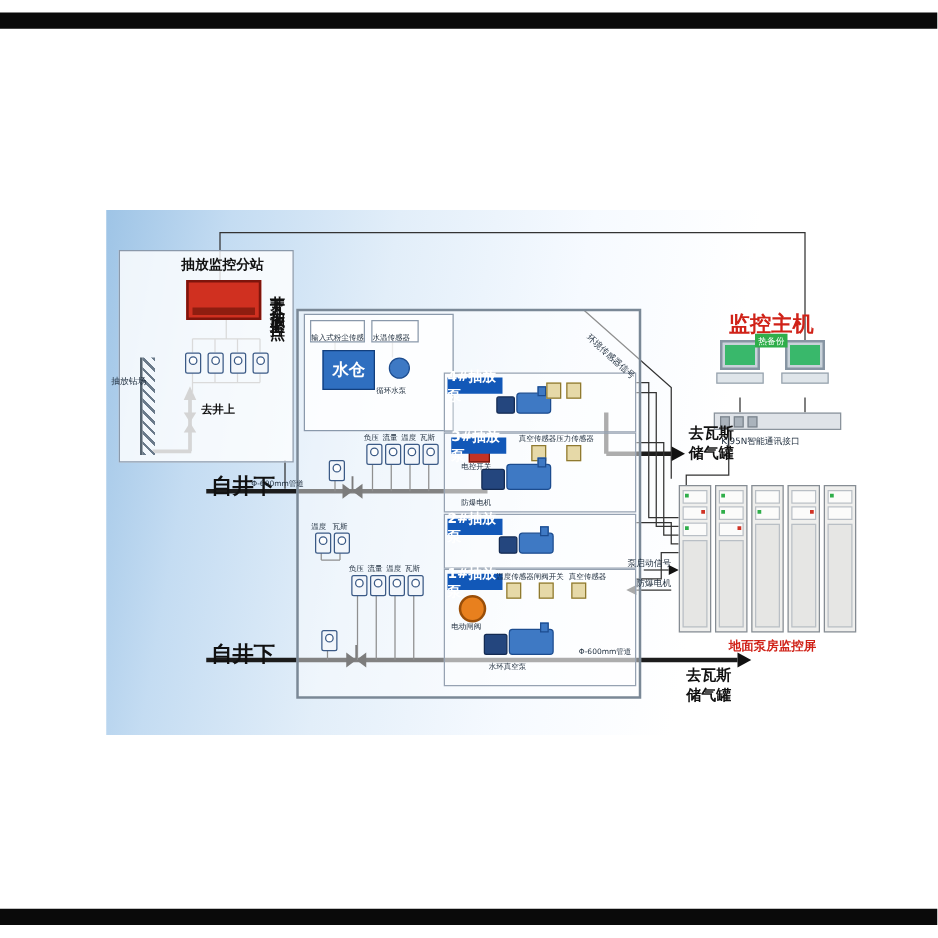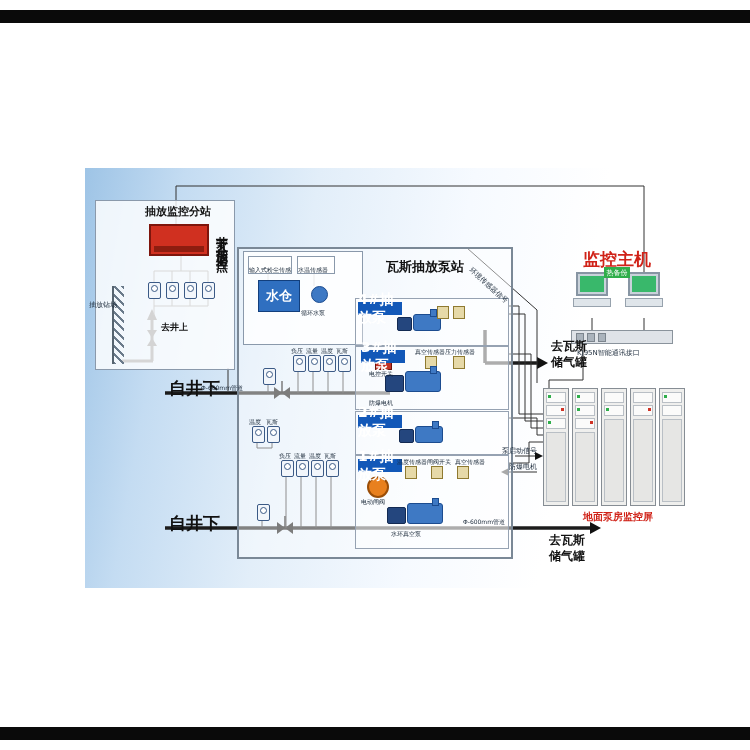--- a/index.html
+++ b/index.html
@@ -33,21 +33,21 @@
         color:#fff;font-size:13px;font-weight:bold;display:flex;align-items:center;justify-content:center;}
   .cpump{position:absolute;z-index:2;width:15px;height:15px;border-radius:50%;background:#3e79c4;border:1px solid #1c4c8f;}
   .ovalve{position:absolute;z-index:2;width:18px;height:18px;border-radius:50%;background:#e8801e;border:2px solid #9a4e08;}
   .sicon{position:absolute;z-index:2;width:10px;height:11px;background:#e6d9a8;border:1px solid #8f7a30;}
   .pumpset{position:absolute;z-index:2;display:flex;align-items:flex-end;gap:1px;}
   .motor{width:13px;height:12px;background:#24467e;border:1px solid #132a52;border-radius:2px;}
   .pbody{width:26px;height:15px;background:#3e79c4;border:1px solid #1c4c8f;border-radius:3px;position:relative;}
   .pbody::after{content:"";position:absolute;right:3px;top:-6px;width:5px;height:6px;background:#3e79c4;border:1px solid #1c4c8f;}
   .lg .motor{width:17px;height:15px;}
   .lg .pbody{width:34px;height:19px;}
-  .tag{position:absolute;z-index:3;width:44px;height:13px;background:#1258b8;color:#fff;font-size:14px;font-weight:bold;
+  .tag{position:absolute;z-index:3;width:44px;height:13px;background:#1258b8;color:#fff;font-size:11px;font-weight:bold;
        display:flex;align-items:center;justify-content:center;}
   .pc{position:absolute;z-index:2;width:38px;}
   .mon{width:32px;height:24px;margin:0 auto;background:#c9d2da;border:2px solid #8795a3;padding:2px;box-sizing:border-box;}
   .scr{width:100%;height:100%;background:#39b86b;}
   .pcbase{width:36px;height:7px;margin:2px auto 0;background:#dfe5ea;border:1px solid #97a2ad;}
   .bktag{position:absolute;z-index:4;width:26px;height:11px;background:#2fae4a;color:#fff;font-size:7px;
          display:flex;align-items:center;justify-content:center;}
   .comm{position:absolute;z-index:2;width:102px;height:14px;background:#dfe3e8;border:1px solid #8a939c;
         display:flex;align-items:center;gap:3px;padding:0 4px;box-sizing:border-box;}
   .commdot{width:6px;height:7px;background:#aab3bc;border:1px solid #7c858e;}
@@ -128,21 +128,20 @@
     <div class="meter" style="left:81px;top:114px"></div>
     <div class="meter" style="left:99px;top:114px"></div>
     <div class="meter" style="left:117px;top:114px"></div>
     <div class="wall" style="left:27px;top:118px"></div>
     <div class="txt t7" style="left:4px;top:133px">抽放钻场</div>
     <div class="txt t9" style="left:76px;top:153px">去井上</div>
 
     <div class="txt vtext" style="left:128px;top:58px;height:130px">井下五个抽放监控点</div>
 
     <div class="cmp mainbox" style="left:152px;top:79px;width:272px;height:308px"></div>
-    <div class="txt title-lg" style="left:270px;top:90px;width:140px">瓦斯抽放泵站</div>
 
     <div class="cmp box" style="left:158px;top:83px;width:118px;height:92px"></div>
     <div class="cmp box" style="left:163px;top:88px;width:42px;height:16px;overflow:hidden">
       <span class="t6">输入式粉尘传感器</span>
     </div>
     <div class="cmp box" style="left:212px;top:88px;width:36px;height:16px;overflow:hidden">
       <span class="t6">水温传感器</span>
     </div>
     <div class="tank" style="left:173px;top:112px">
       <span>水仓</span>

